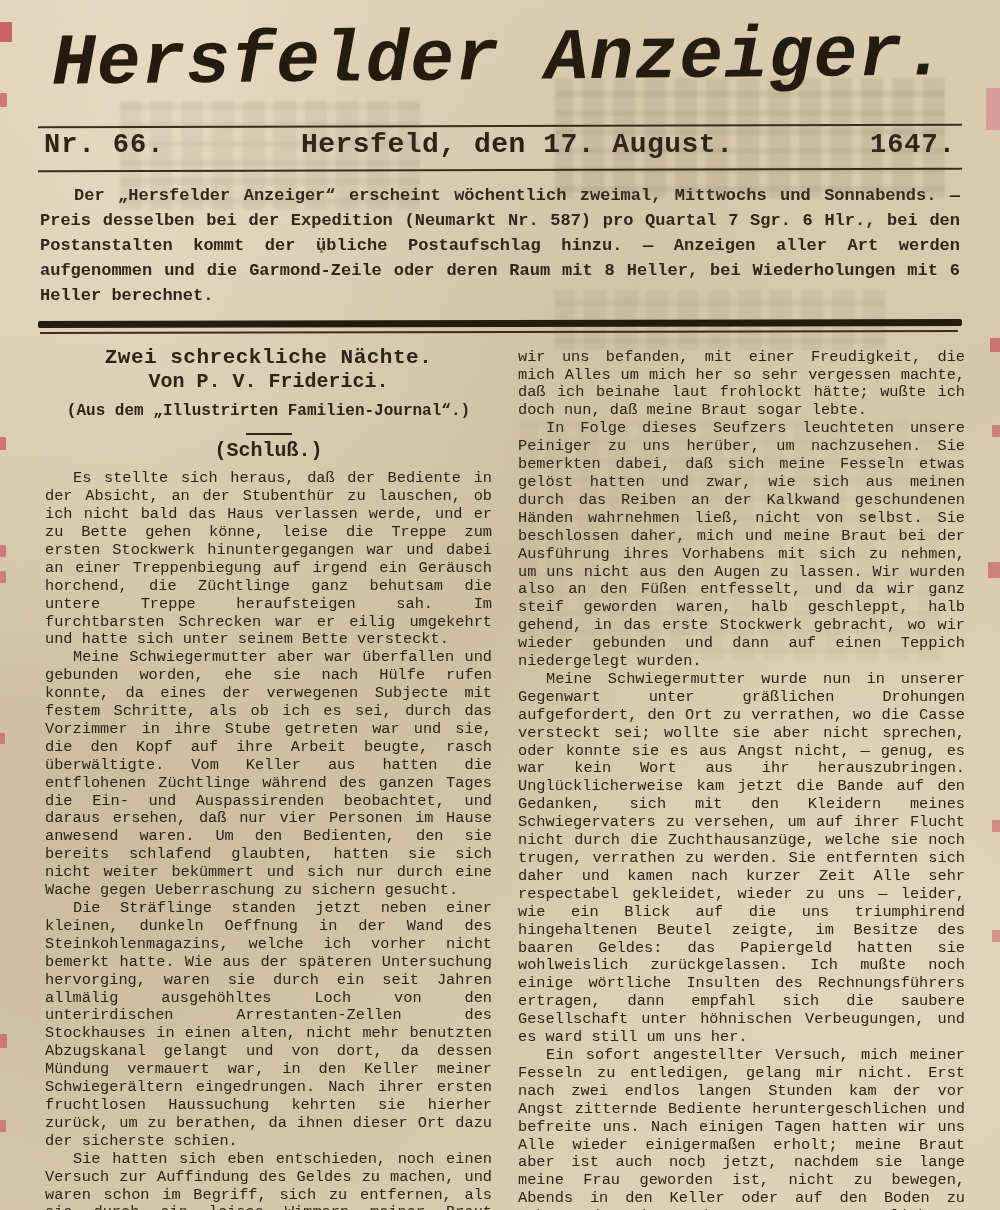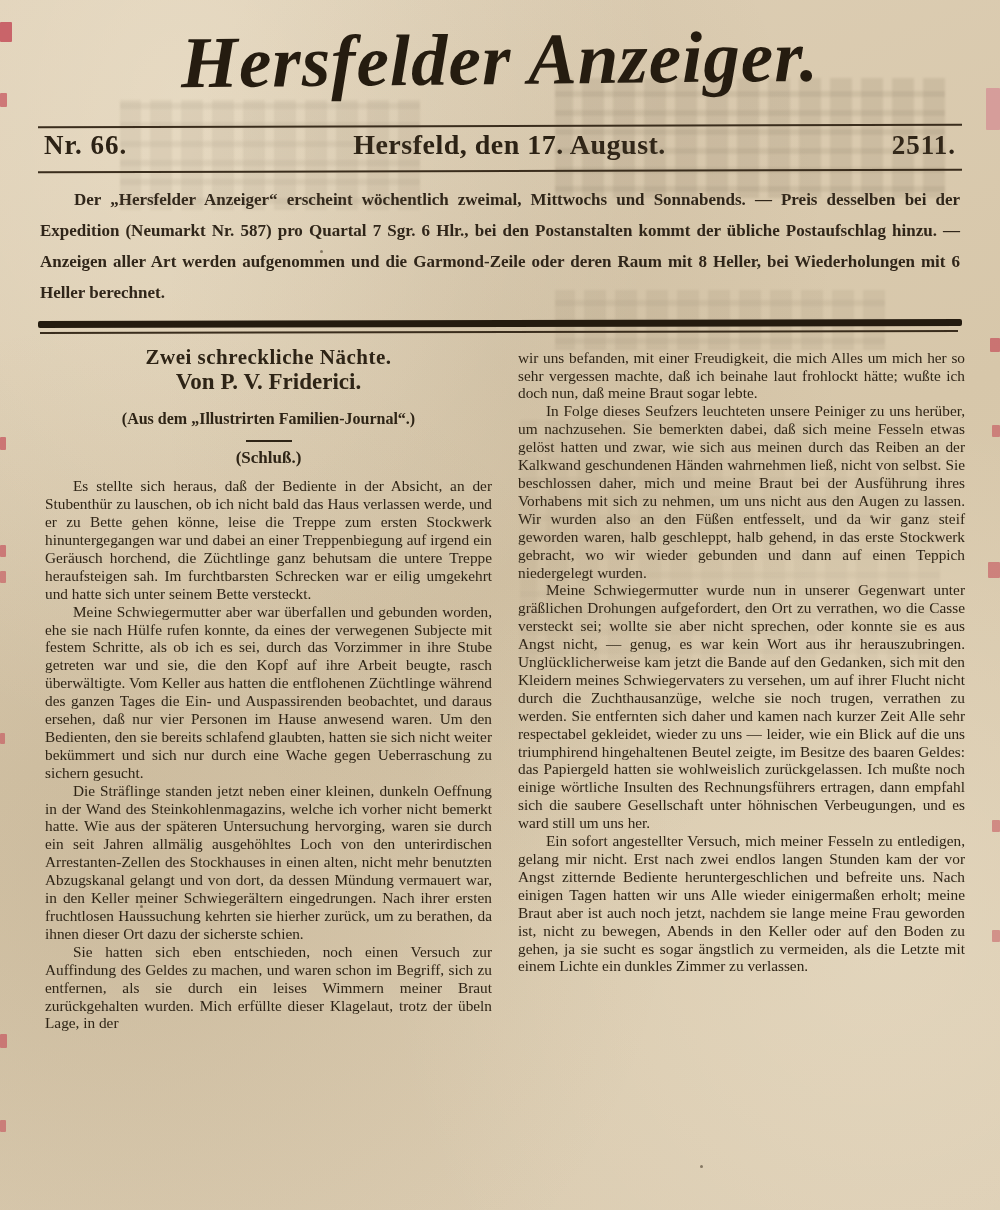--- a/index.html
+++ b/index.html
@@ -4,21 +4,21 @@
 <style>
   * { box-sizing: border-box; }
   html, body { margin: 0; padding: 0; background: #cfc0a4; }
 
   .page {
     position: relative;
     width: 1000px;
     height: 1210px;
     overflow: hidden;
     color: #2c2215;
-    font-family: Liberation Serif, serif;
+    font-family: Liberation Mono, monospace;
     background:
       radial-gradient(ellipse at 18% 8%,  rgba(255,248,230,.28), transparent 42%),
       radial-gradient(ellipse at 50% 30%, rgba(120,98,66,.10), transparent 48%),
       radial-gradient(ellipse at 88% 78%, rgba(255,248,230,.22), transparent 40%),
       radial-gradient(ellipse at 12% 72%, rgba(118,96,62,.12), transparent 45%),
       linear-gradient(158deg, #decfb6 0%, #d7c7aa 48%, #dccdb3 100%);
   }
 
   
   .bleed {
@@ -64,21 +64,21 @@
     padding: 2px 44px 9px 44px;
     font-weight: 700;
   }
   .dateline-row .issue { font-size: 27px; letter-spacing: 1px; }
   .dateline-row .place { font-size: 28px; letter-spacing: .5px; }
   .dateline-row .year  { font-size: 27px; letter-spacing: 1px; }
 
   .imprint {
     margin: 12px 40px 12px 40px;
     font-size: 17px;
-    line-height: 31px;
+    line-height: 25px;
     text-align: justify;
     text-indent: 34px;
     font-weight: 600;
     color: #30261a;
   }
 
   .bar-thick { height: 7px; background: #241b0f; margin: 2px 38px 0 38px; border-radius: 2px; transform: rotate(-0.12deg); }
   .bar-thin  { height: 2px; background: #3a2d1d; margin: 4px 42px 0 40px; transform: rotate(-0.12deg); }
 
   .columns {
@@ -91,24 +91,24 @@
     font-size: 15.3px;
     line-height: 17.9px;
     text-align: justify;
     color: #2e2416;
   }
   .col .para { margin: 0; text-indent: 28px; }
   .col.right .para:first-child { text-indent: 0; }
 
   .art-head { text-align: center; margin-bottom: 10px; }
   .art-head .title  { font-size: 21px; font-weight: 700; margin: 0 0 6px 0; letter-spacing: .5px; }
-  .art-head .byline { font-size: 23px; font-weight: 600; margin: 0 0 20px 0; }
+  .art-head .byline { font-size: 20px; font-weight: 600; margin: 0 0 13px 0; }
   .art-head .src    { font-size: 16px; font-weight: 600; margin: 12px; }
   .art-head .mini-rule { width: 46px; height: 2px; background: #2e2416; margin: 9px auto 7px auto; }
-  .art-head .schluss { font-size: 17px; font-weight: 600; margin: 0; }
+  .art-head .schluss { font-size: 20px; font-weight: 600; margin: 0; }
 </style>
 </head>
 <body>
 
 <div class="page">
 
   <div class="bleed" style="left:555px; top:78px;  width:390px; height:120px;"></div>
   <div class="bleed" style="left:120px; top:100px; width:300px; height:110px; opacity:.35;"></div>
   <div class="bleed" style="left:555px; top:290px; width:330px; height:60px;  opacity:.35;"></div>
   <div class="bleed" style="left:520px; top:420px; width:420px; height:240px; opacity:.18;"></div>
@@ -135,21 +135,21 @@
 
   <header class="masthead">
     <h1>Hersfelder Anzeiger.</h1>
   </header>
 
   <div class="rule r1"></div>
 
   <div class="dateline-row">
     <span class="issue">Nr. 66.</span>
     <span class="place">Hersfeld, den 17. August.</span>
-    <span class="year">2511.</span>
+    <span class="year">1647.</span>
   </div>
 
   <div class="rule r2"></div>
 
   <p class="imprint">Der „Hersfelder Anzeiger“ erscheint wöchentlich zweimal, Mittwochs und Sonnabends. — Preis desselben bei der Expedition (Neumarkt Nr. 587) pro Quartal 7 Sgr. 6 Hlr., bei den Postanstalten kommt der übliche Postaufschlag hinzu. — Anzeigen aller Art werden aufgenommen und die Garmond-Zeile oder deren Raum mit 8 Heller, bei Wiederholungen mit 6 Heller berechnet.</p>
 
   <div class="bar-thick"></div>
   <div class="bar-thin"></div>
 
   <main class="columns">

